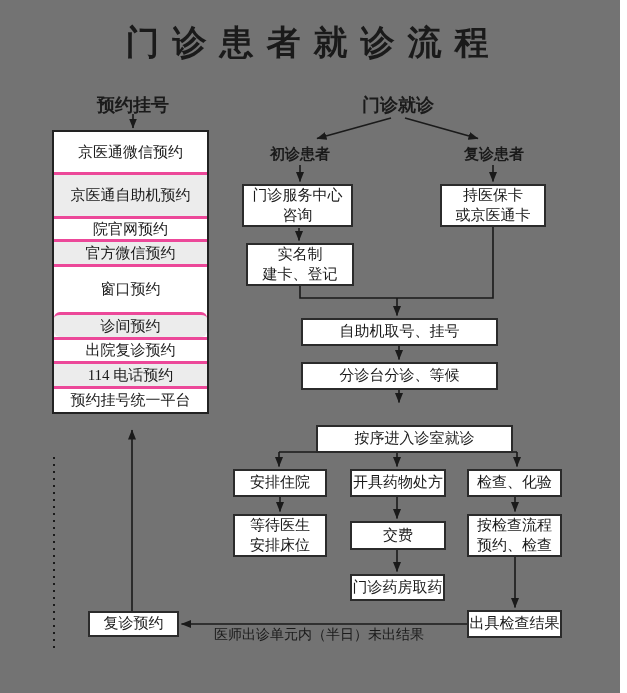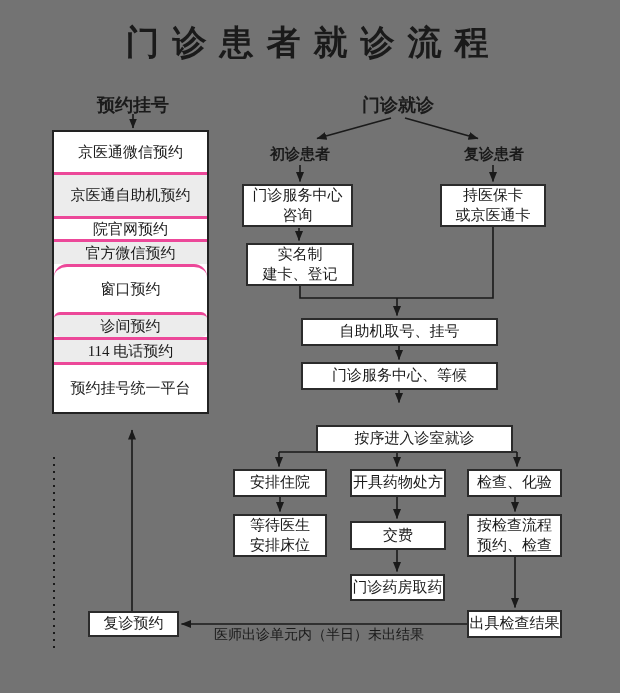--- a/index.html
+++ b/index.html
@@ -24,21 +24,21 @@
     box-sizing:border-box;border:2px solid #222;background:#fff;
     display:flex;flex-direction:column;
   }
   .prow{
     box-sizing:border-box;display:flex;align-items:center;justify-content:center;
     font-size:15px;border-top:3px solid #ec4899;white-space:nowrap;
   }
   .prow:first-child{border-top:none;}
   .prow.shaded{background:var(--shaded,#ececec);}
   #pr1{height:40px;} #pr2{height:44px;} #pr3{height:23px;} #pr4{height:25px;}
-  #pr5{height:48px;border-radius:13px;} #pr6{height:25px;border-radius:6px;} #pr7{height:24px;} #pr8{height:25px;}
+  #pr5{height:48px;} #pr6{height:25px;border-radius:6px;} #pr7{height:24px;} #pr8{height:25px;}
   #pr9{flex:1;}
 
   .box{
     position:absolute;box-sizing:border-box;z-index:2;background:#fff;
     border:2px solid #2b2b2b;display:flex;align-items:center;justify-content:center;
     text-align:center;font-size:15px;line-height:1.3;white-space:pre-line;
   }
   #bx-service{left:242px;top:184px;width:111px;height:43px;}
   #bx-card{left:440px;top:184px;width:106px;height:43px;}
   #bx-realname{left:246px;top:243px;width:108px;height:43px;}
@@ -99,32 +99,33 @@
   <div class="lbl" id="lbl-first">初诊患者</div>
   <div class="lbl" id="lbl-return">复诊患者</div>
 
   <div class="panel">
     <div class="prow" id="pr1">京医通微信预约</div>
     <div class="prow shaded" id="pr2">京医通自助机预约</div>
     <div class="prow" id="pr3">院官网预约</div>
     <div class="prow shaded" id="pr4">官方微信预约</div>
     <div class="prow" id="pr5">窗口预约</div>
     <div class="prow shaded" id="pr6">诊间预约</div>
+    <div class="prow" id="pr7">出院复诊预约</div>
     <div class="prow shaded" id="pr8">114 电话预约</div>
     <div class="prow" id="pr9">预约挂号统一平台</div>
   </div>
 
   <div class="box" id="bx-service">门诊服务中心
 咨询</div>
   <div class="box" id="bx-card">持医保卡
 或京医通卡</div>
   <div class="box" id="bx-realname">实名制
 建卡、登记</div>
   <div class="box" id="bx-selfmachine">自助机取号、挂号</div>
-  <div class="box" id="bx-triage">门诊服务中心、等候</div>
+  <div class="box" id="bx-triage">分诊台分诊、等候</div>
   <div class="box" id="bx-enter">按序进入诊室就诊</div>
   <div class="box" id="bx-hospital">安排住院</div>
   <div class="box" id="bx-prescribe">开具药物处方</div>
   <div class="box" id="bx-exam">检查、化验</div>
   <div class="box" id="bx-waitbed">等待医生
 安排床位</div>
   <div class="box" id="bx-pay">交费</div>
   <div class="box" id="bx-examflow">按检查流程
 预约、检查</div>
   <div class="box" id="bx-pharmacy">门诊药房取药</div>

